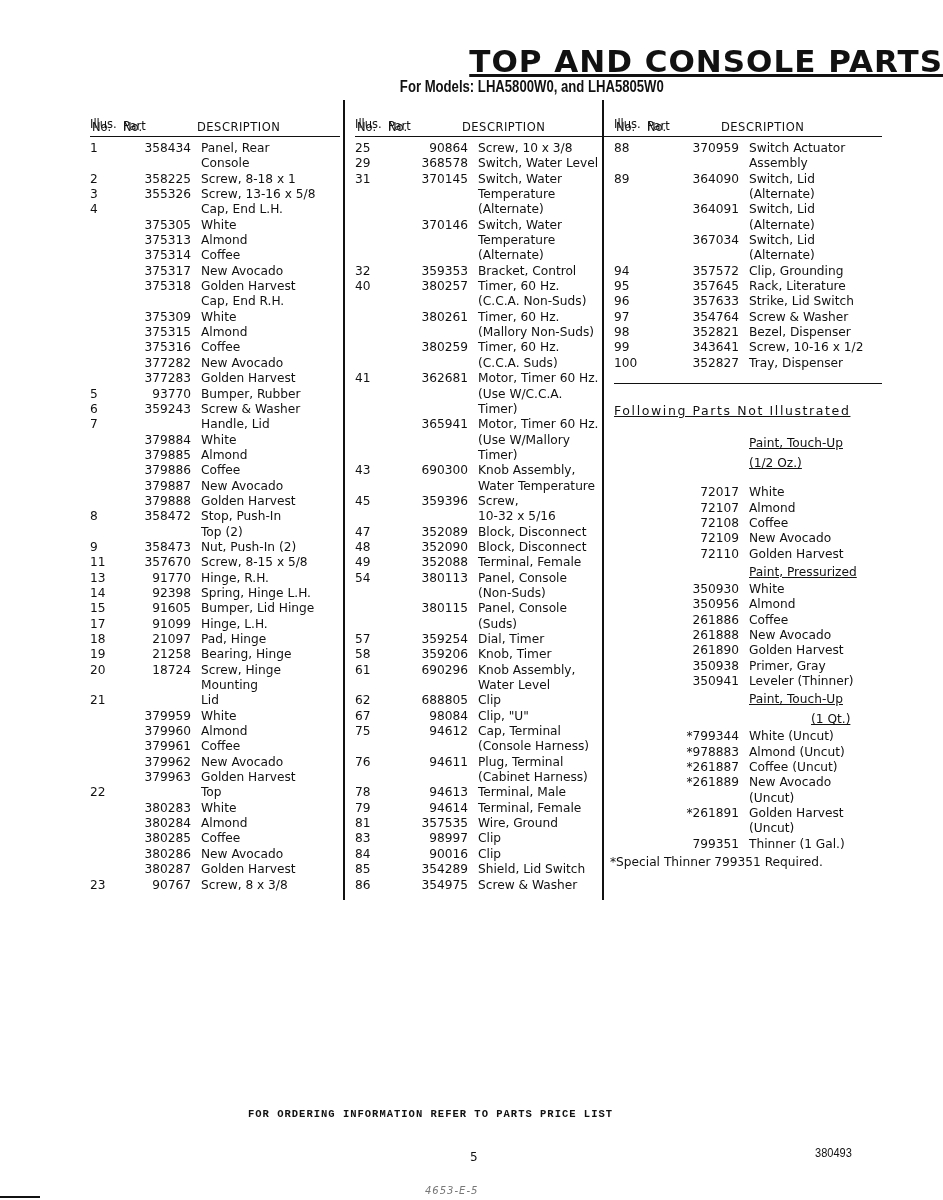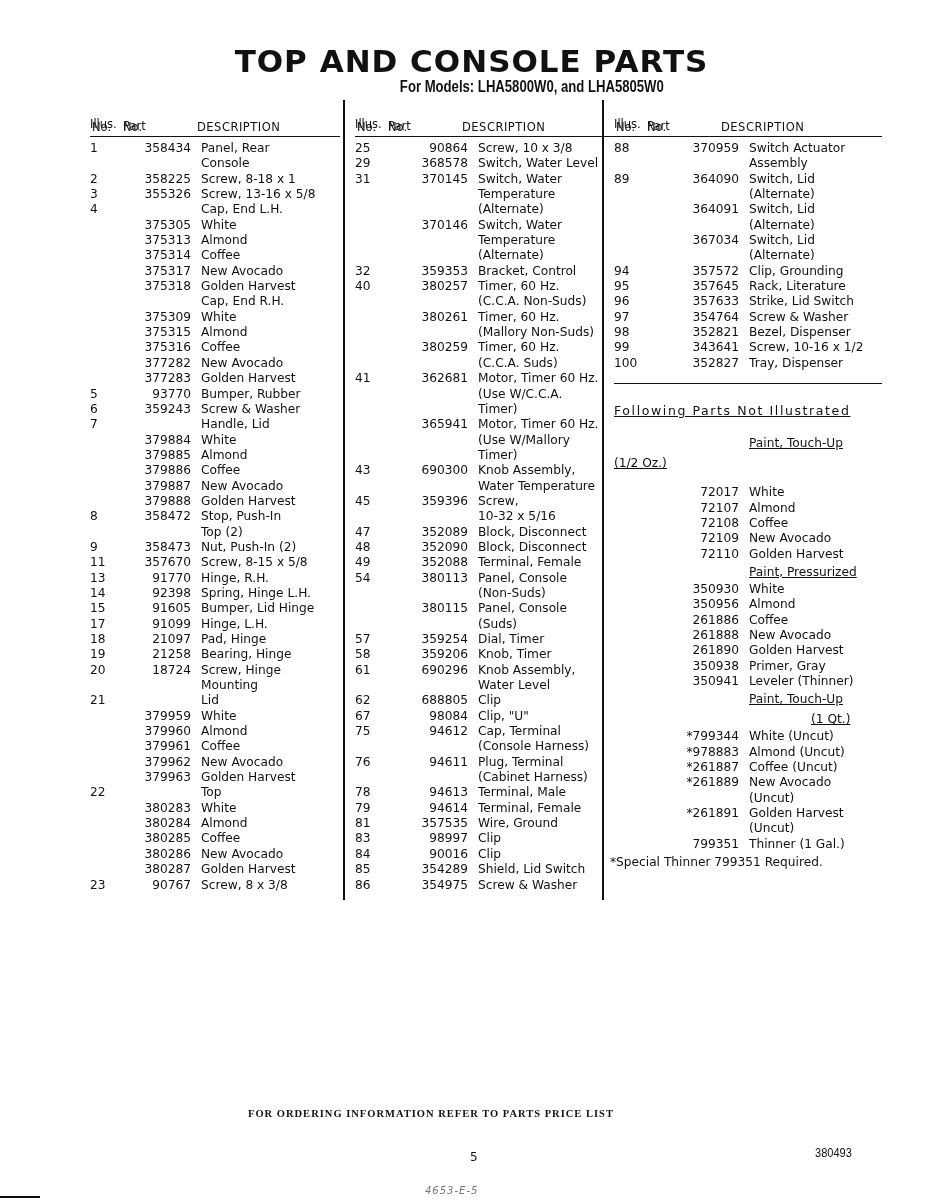--- a/index.html
+++ b/index.html
@@ -1,23 +1,23 @@
 <!DOCTYPE html>
 <html><head>
 <meta charset="utf-8">
 <style>
   html, body { margin: 0; padding: 0; background: #ffffff; }
   body {
     width: 943px; height: 1200px; position: relative; overflow: hidden;
     font-family: "DejaVu Sans", sans-serif; color: #111; font-size: 12.2px;
   }
   .title {
-    position: absolute; left: 0; width: 943px; top: 44px; text-align: center;
+    position: absolute; left: 0; width: 943px; top: 44px; text-align: right;
     font-family: "DejaVu Sans", sans-serif; font-weight: bold; font-size: 31px;
-    letter-spacing: 1px; line-height: 34px;
+    letter-spacing: 1px; line-height: 34px; text-decoration: underline;
   }
   .subtitle {
     position: absolute; left: 0; width: 943px; top: 78px; text-align: center;
     font-family: "Liberation Sans", sans-serif; font-weight: bold; font-size: 16px;
     transform: scaleX(0.82); transform-origin: 640px 0; line-height: 18px;
     margin-left: 30px;
   }
   .col {
     position: absolute; top: 100px;
   }
@@ -42,21 +42,21 @@
   .nil-head {
     margin-top: 12px; padding-top: 19px; border-top: 1.5px solid #111;
     font-size: 12.5px; letter-spacing: 1.6px; text-decoration: underline; line-height: 16px;
   }
   .ul { text-decoration: underline; }
   .gap { height: 14px; }
   .gap-s { height: 10px; }
   .note { line-height: 16px; margin-top: 2px; margin-left: -4px; }
   .footer {
     position: absolute; top: 1108px; left: 248px;
-    font-family: Liberation Serif, serif; font-weight: bold; font-size: 10.5px; letter-spacing: 1px;
+    font-family: Liberation Mono, monospace; font-weight: bold; font-size: 10.5px; letter-spacing: 1px;
   }
   .pagenum { position: absolute; top: 1150px; left: 470px; font-size: 12px; }
   .docnum {
     position: absolute; top: 1145px; left: 815px; font-family: "Liberation Sans", sans-serif;
     font-size: 13px; transform: scaleX(0.85); transform-origin: left;
   }
   .stamp {
     position: absolute; top: 1185px; left: 425px; font-size: 10px; color: #777;
     font-style: italic; letter-spacing: 1px;
   }
@@ -668,21 +668,21 @@
       </div>
     </div>
   <div class="nil-head">Following Parts Not Illustrated</div>
   <div class="nil">
       <div class="gap"></div>
       <div class="row" style="line-height: 20px;">
         <span class="il"></span>
         <span class="pn"></span>
         <span class="ds ul">Paint, Touch-Up</span>
       </div>
-      <div class="row" style="line-height: 20px; flex-direction: column;">
+      <div class="row" style="line-height: 20px;">
         <span class="il"></span>
         <span class="pn"></span>
         <span class="ds ul">(1/2 Oz.)</span>
       </div>
       <div class="gap" style="height: 12px;"></div>
       <div class="row">
         <span class="il"></span>
         <span class="pn">72017</span>
         <span class="ds">White</span>
       </div>

